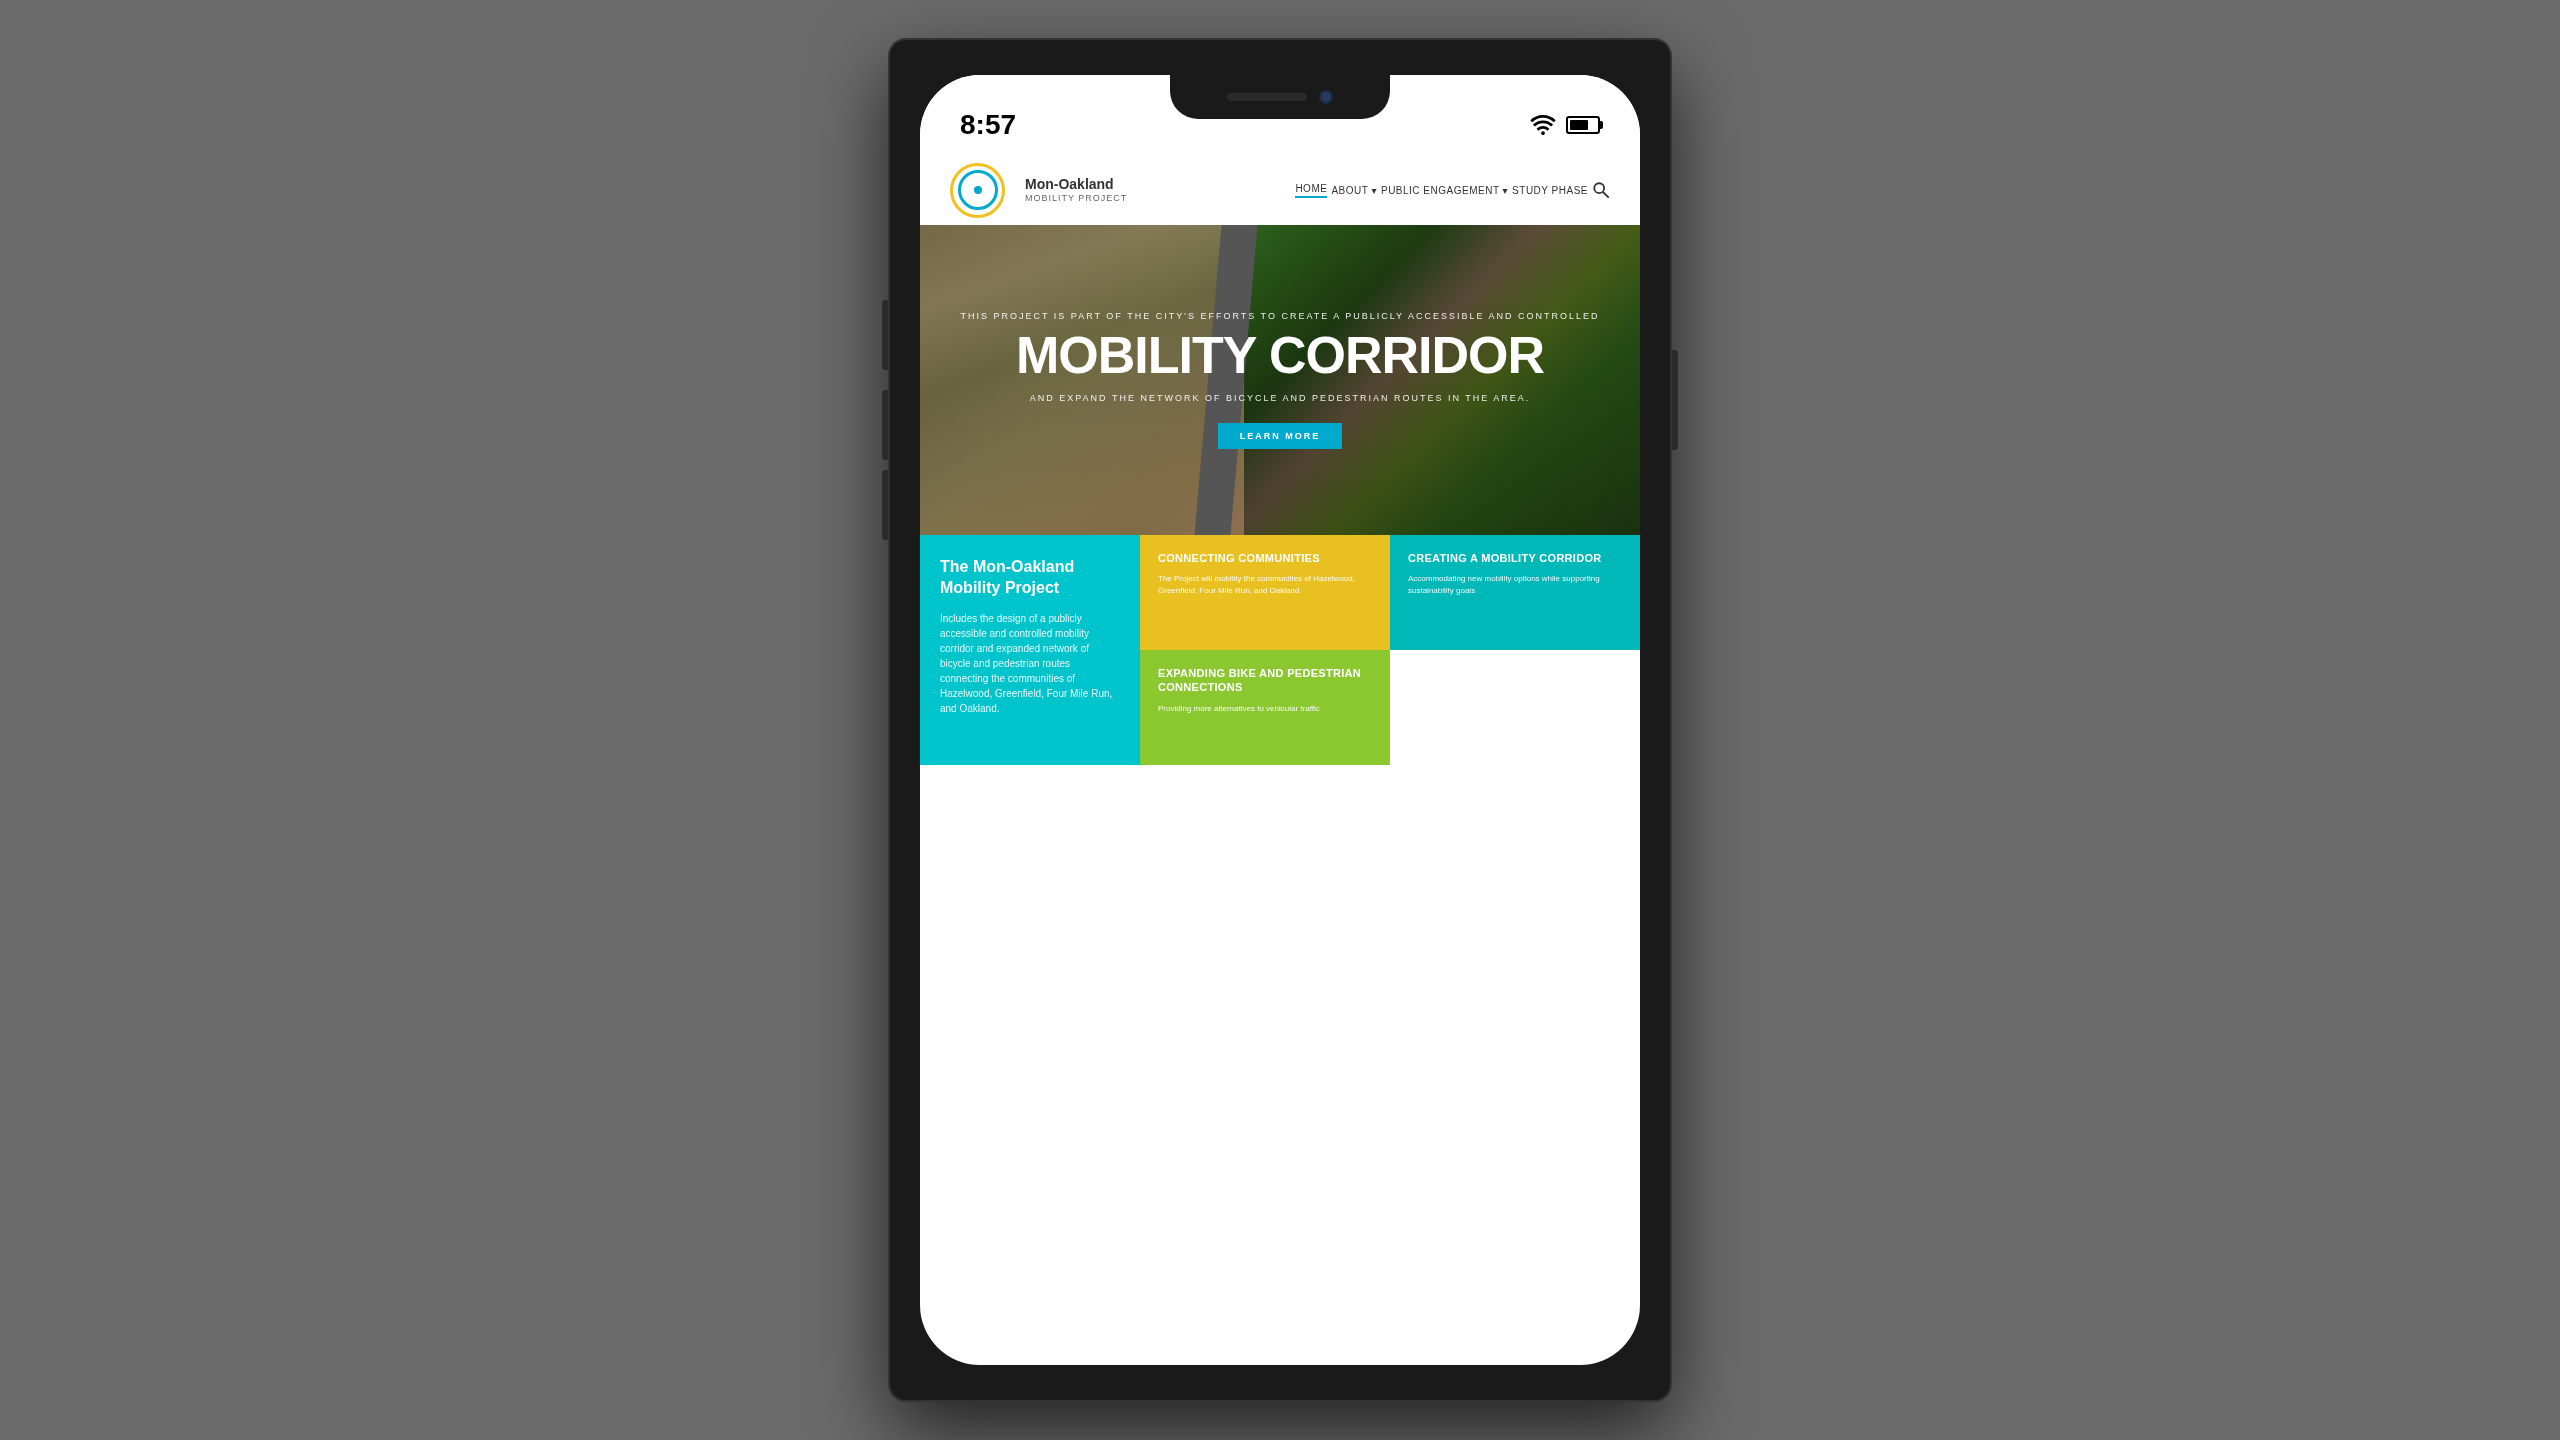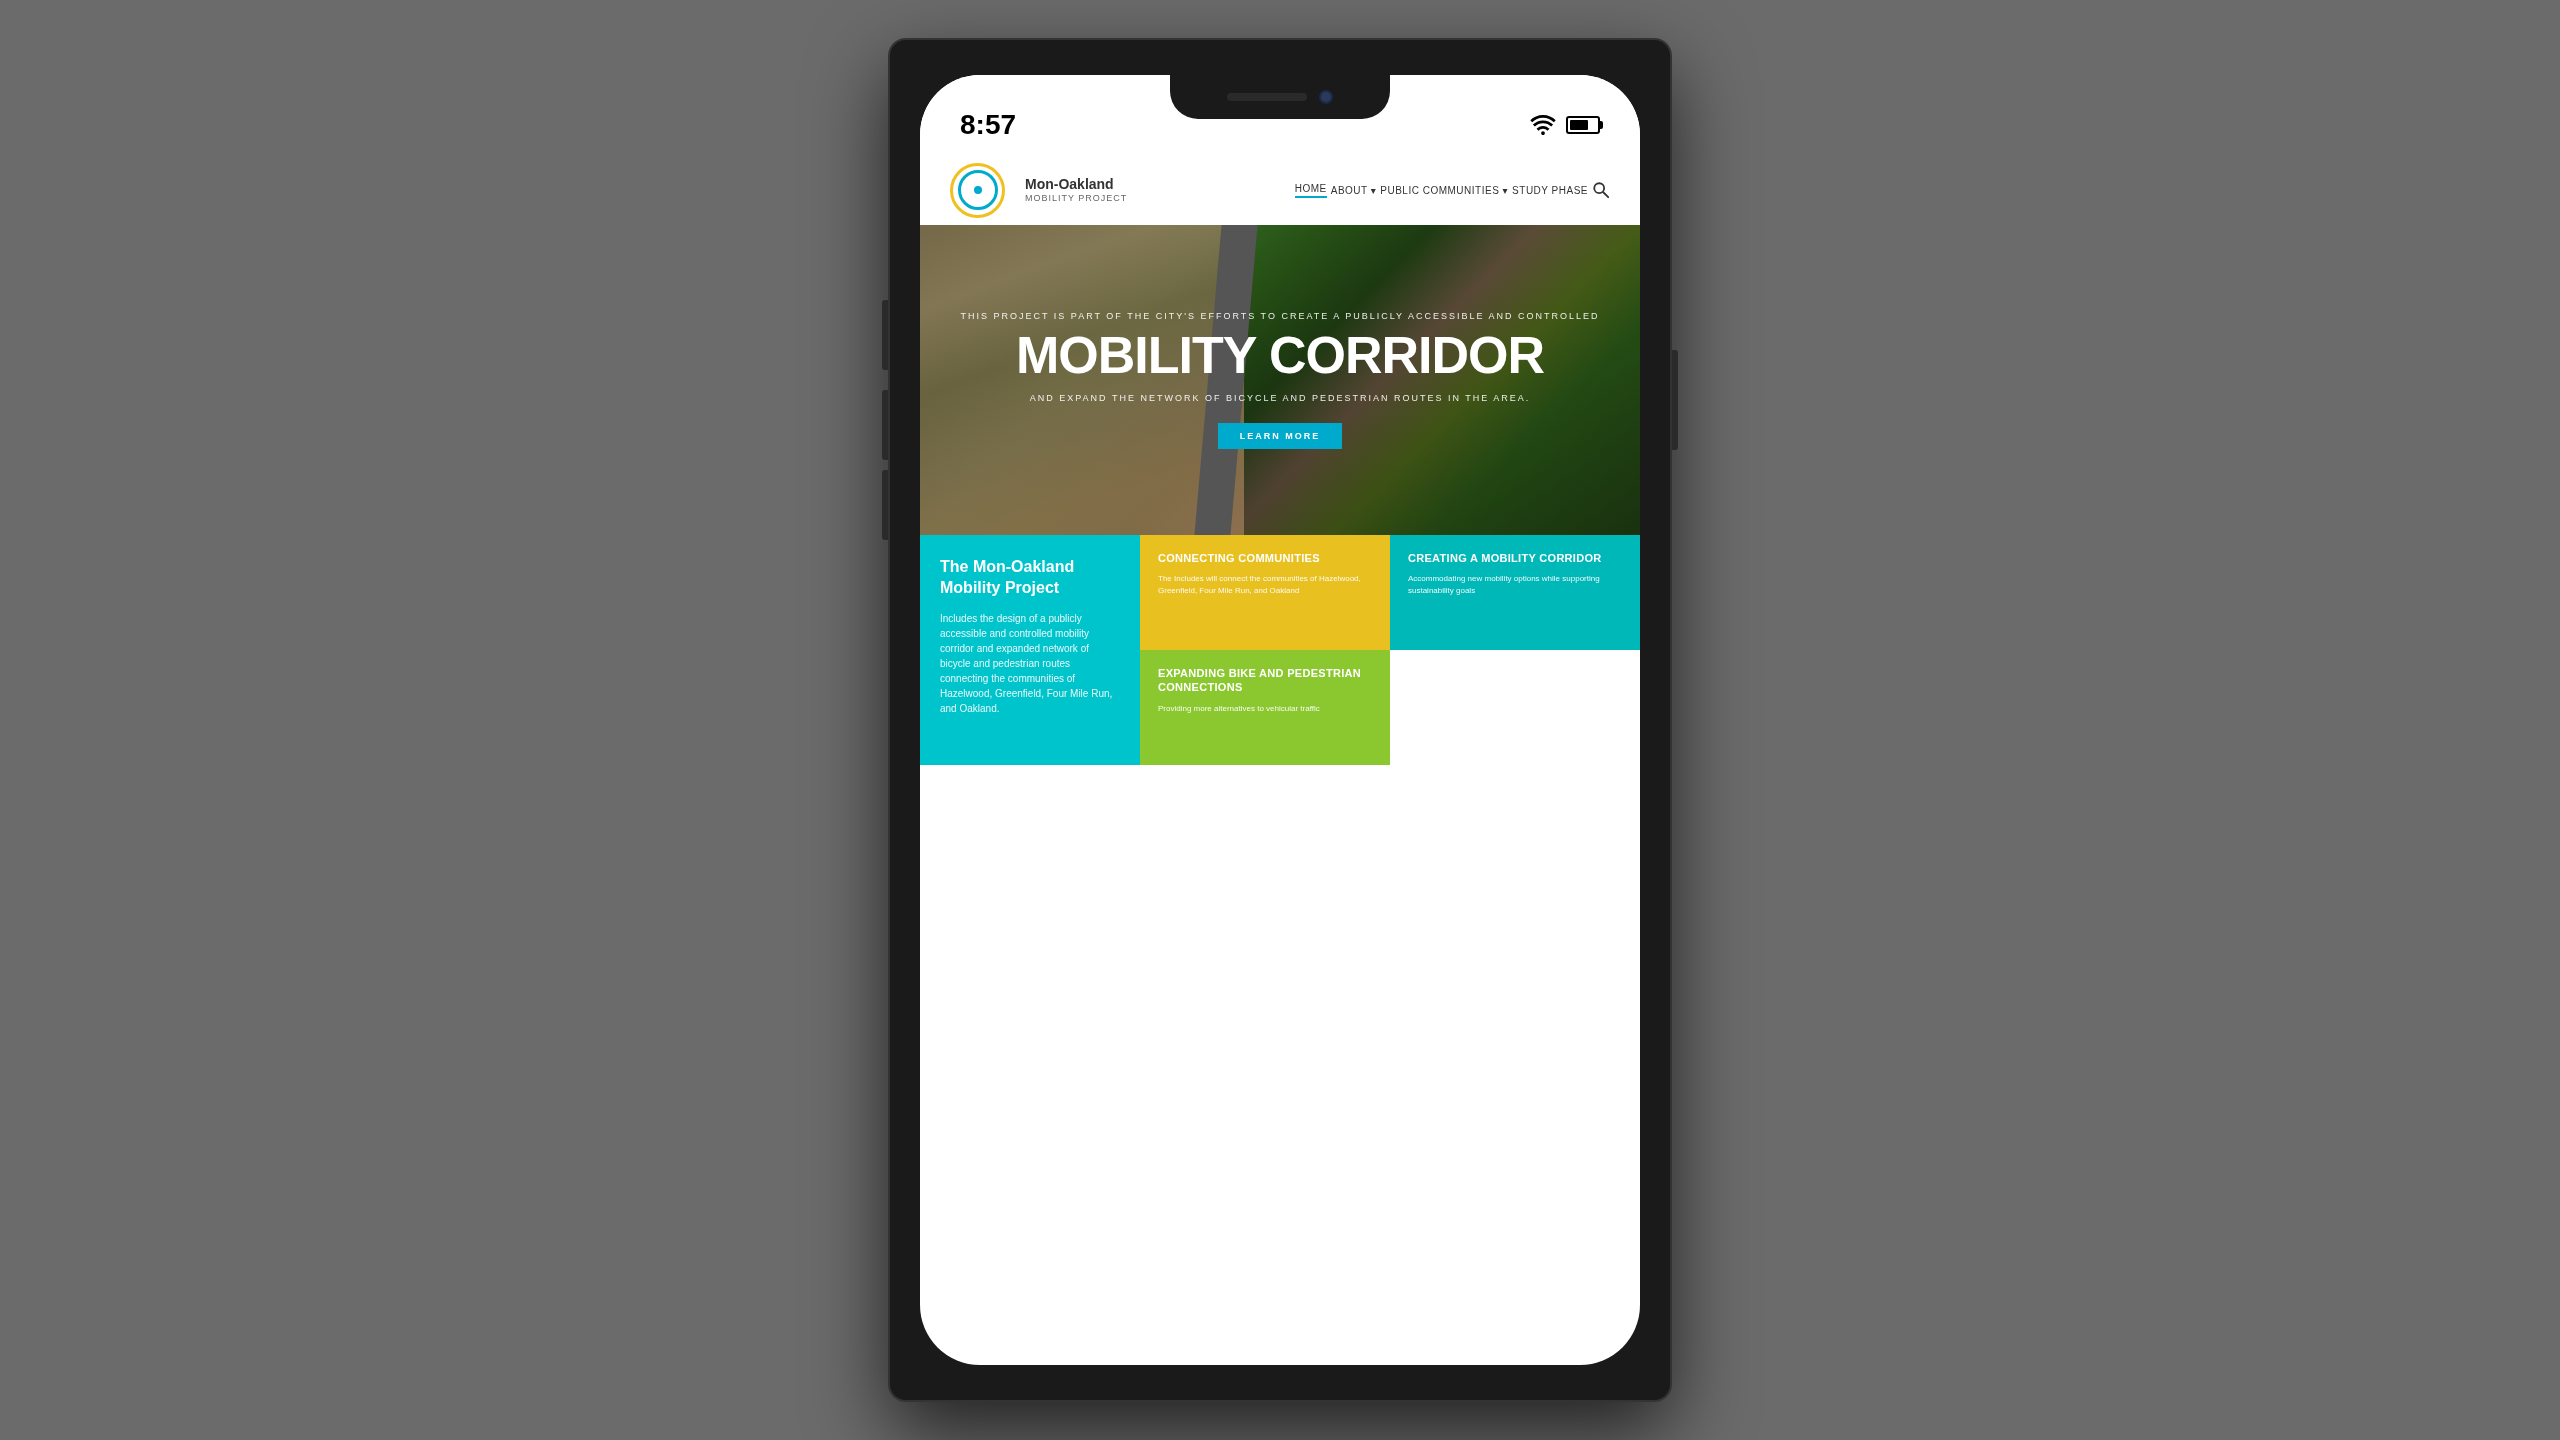--- a/index.html
+++ b/index.html
@@ -446,21 +446,21 @@
             </div>
           </div>
           <div class="logo-text">
             <span class="logo-name">Mon-Oakland</span>
             <span class="logo-subtitle">MOBILITY PROJECT</span>
           </div>
         </div>
         <div class="nav-links">
           <span class="nav-link active">HOME</span>
           <span class="nav-link">ABOUT ▾</span>
-          <span class="nav-link">PUBLIC COMMUNITIES ▾</span>
+          <span class="nav-link">PUBLIC ENGAGEMENT ▾</span>
           <span class="nav-link">STUDY PHASE</span>
           <svg class="nav-search" viewBox="0 0 20 20" fill="none">
             <circle cx="8" cy="8" r="5.5" stroke="#333" stroke-width="2"></circle>
             <line x1="12.5" y1="12.5" x2="18" y2="18" stroke="#333" stroke-width="2" stroke-linecap="round"></line>
           </svg>
         </div>
       </nav>
 
       <div class="hero">
         <div class="hero-bg"></div>
@@ -479,21 +479,21 @@
         <div class="card-main">
           <div class="card-main-title">The Mon-Oakland Mobility Project</div>
           <div class="card-main-text">Includes the design of a publicly accessible and controlled mobility corridor and expanded network of bicycle and pedestrian routes connecting the communities of Hazelwood, Greenfield, Four Mile Run, and Oakland.</div>
         </div>
 
         <div class="cards-right">
 
 
           <div class="card card-yellow">
             <div class="card-title">CONNECTING COMMUNITIES</div>
-            <div class="card-text">The Includes will connect the communities of Hazelwood, Greenfield, Four Mile Run, and Oakland</div>
+            <div class="card-text">The Project will mobility the communities of Hazelwood, Greenfield, Four Mile Run, and Oakland</div>
           </div>
 
           <div class="card card-teal">
             <div class="card-title">CREATING A MOBILITY CORRIDOR</div>
             <div class="card-text">Accommodating new mobility options while supporting sustainability goals</div>
           </div>
 
           <div class="card card-green">
             <div class="card-title">EXPANDING BIKE AND PEDESTRIAN CONNECTIONS</div>
             <div class="card-text">Providing more alternatives to vehicular traffic</div>

